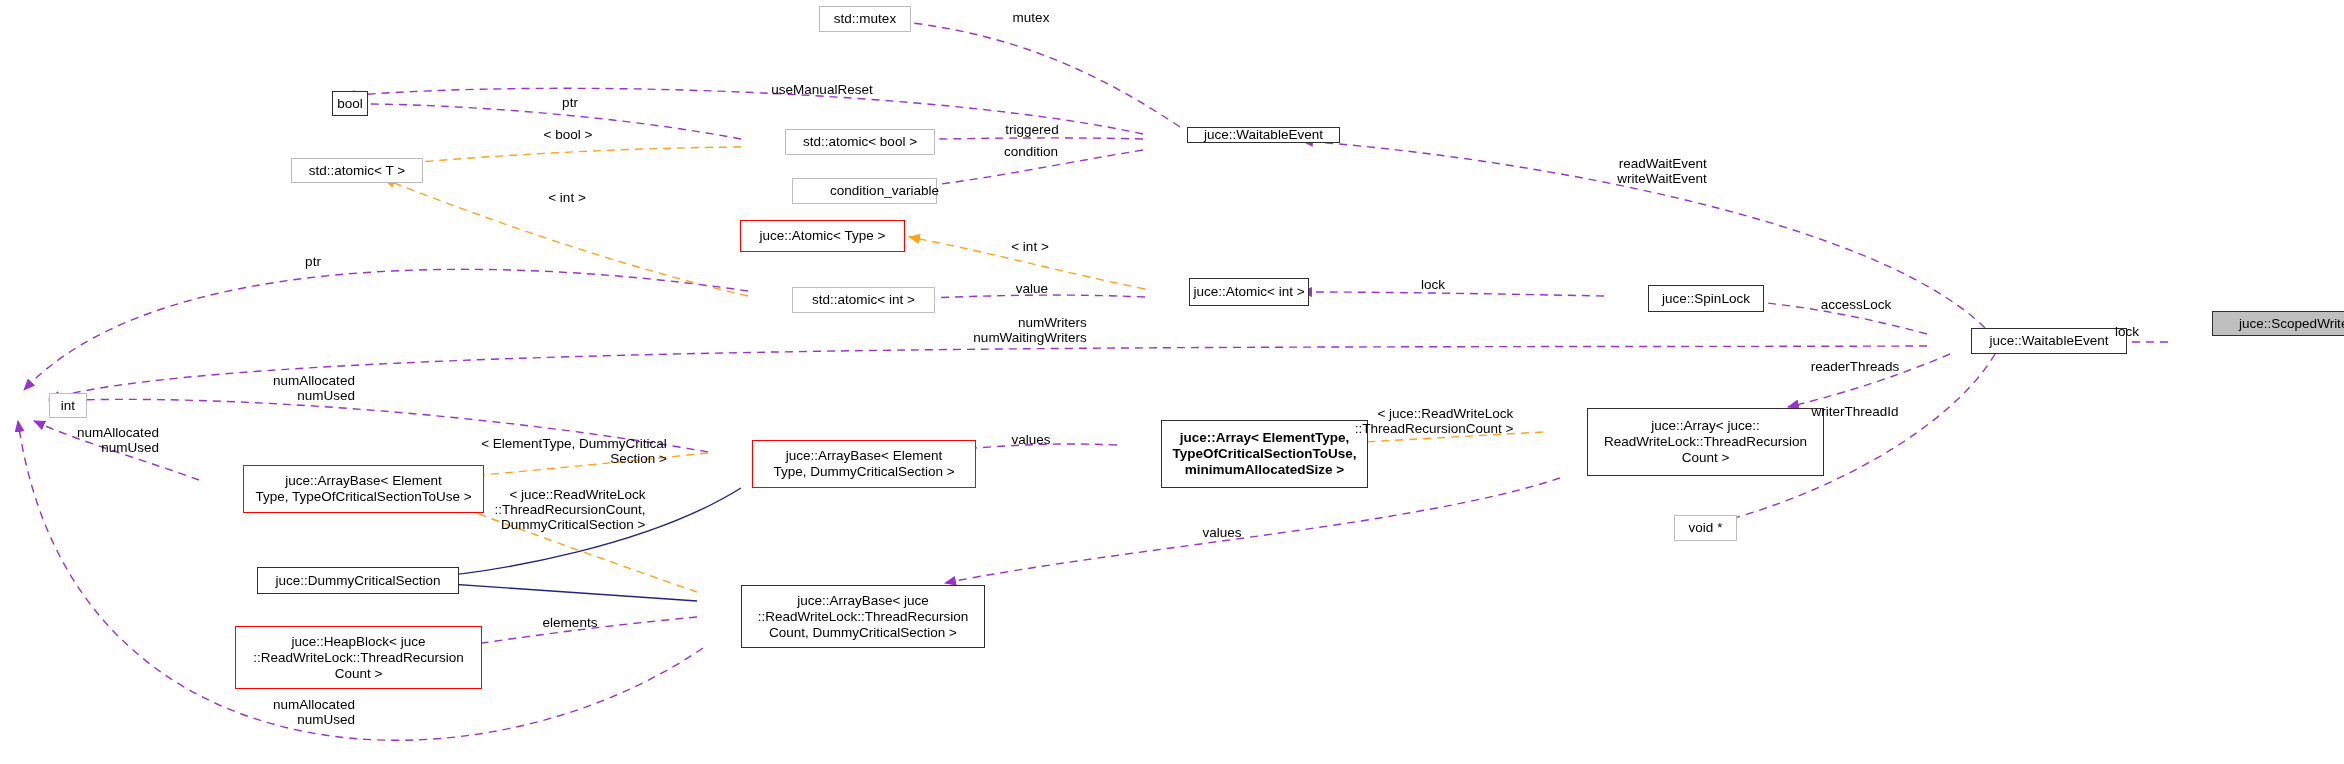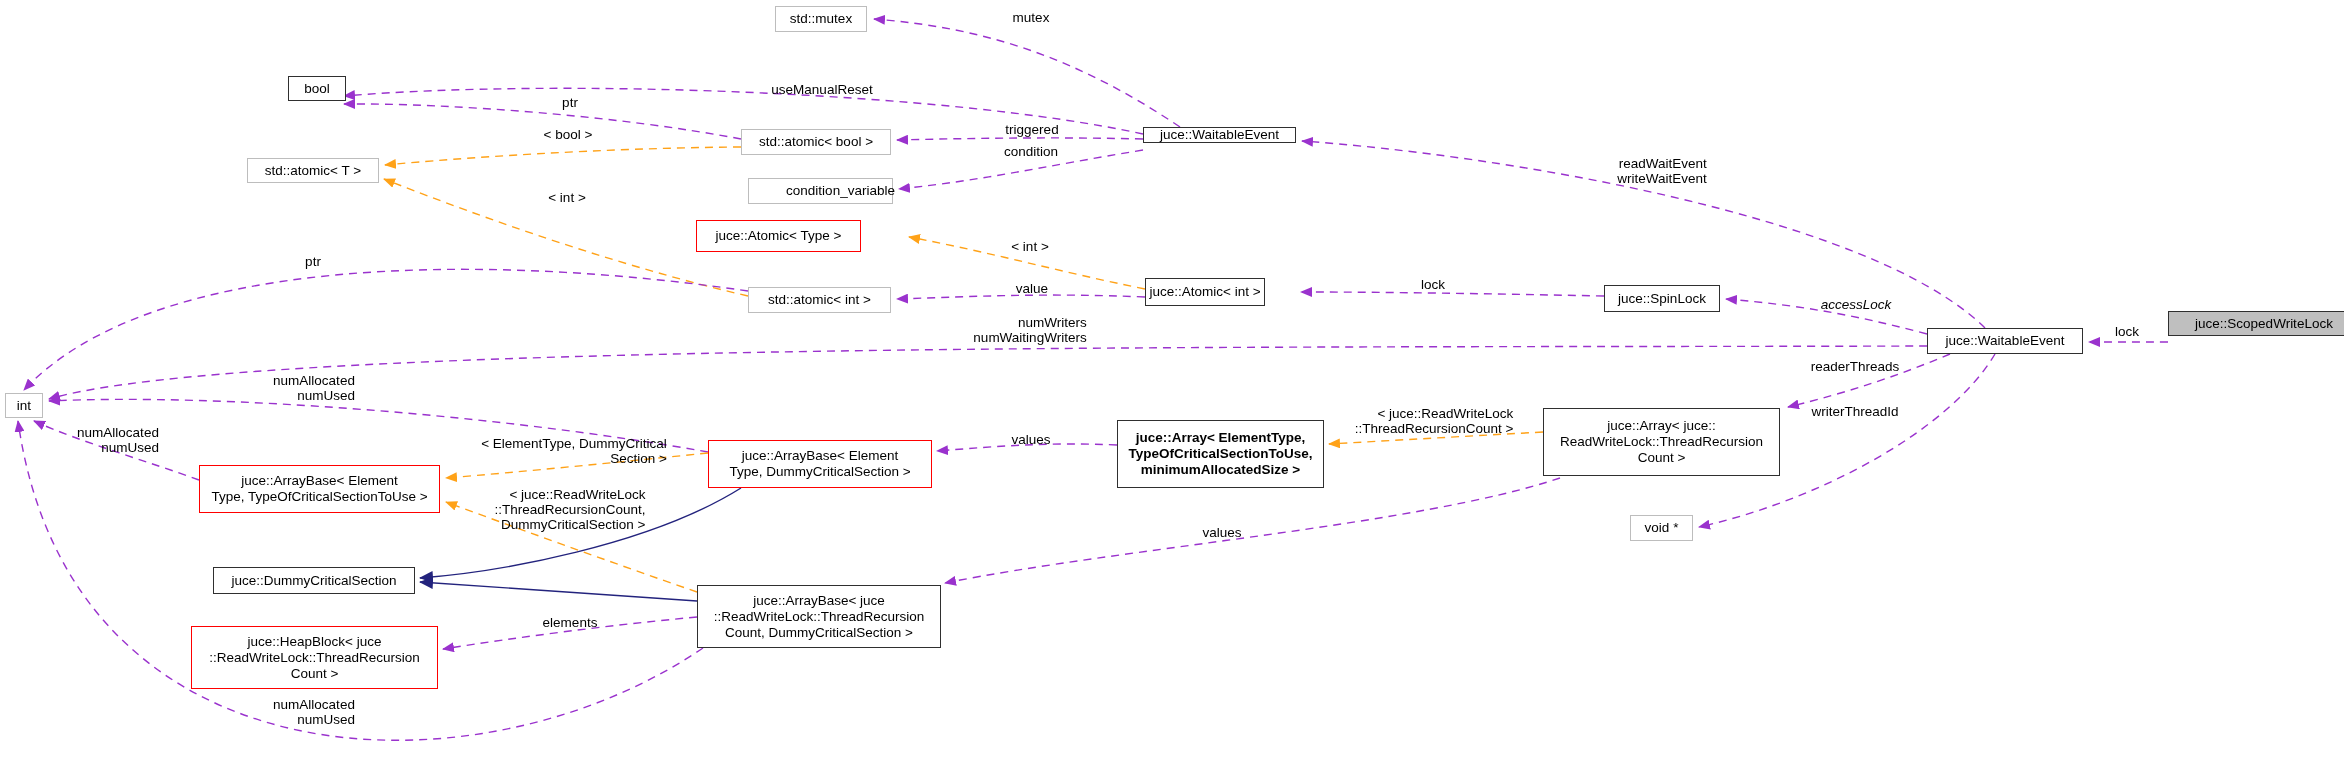--- a/index.html
+++ b/index.html
@@ -2,21 +2,21 @@
 <html><head>
 <meta charset="utf-8">
 <style>
   html,body{margin:0;padding:0;background:#ffffff;}
   #diagram{position:relative;width:2344px;height:764px;background:#ffffff;overflow:hidden;
            font-family:"Liberation Sans",sans-serif;}
   #edges{position:absolute;left:0;top:0;width:2344px;height:764px;}
   .node{position:absolute;background:#ffffff;border:1px solid #2f2f2f;box-sizing:border-box;
         display:flex;flex-direction:column;align-items:center;justify-content:center;
         font-size:13.5px;line-height:16px;color:#000;text-align:right;white-space:nowrap;
-        padding:1px 4px;}
+        padding:1px 4px;margin-left:44px;}
   .node.gray{border-color:#bdbdbd;}
   .node.black{border-color:#2f2f2f;}
   .node.red{border-color:#ff0000;border-width:1.5px;}
   .node.selected{background:#bfbfbf;}
   .elabel{position:absolute;transform:translate(-50%,-50%);font-size:13.5px;line-height:15px;
           color:#000;text-align:right;white-space:nowrap;}
 </style>
 </head>
 <body>
 
@@ -58,21 +58,21 @@
       <path d="M741,488 C650,545 500,572 420,578" fill="none" stroke="#23237d" stroke-width="1.4" marker-end="url(#arrow-inheritance)"></path>
       <path d="M697,601 C580,593 490,587 420,582" fill="none" stroke="#23237d" stroke-width="1.4" marker-end="url(#arrow-inheritance)"></path>
       <path d="M697,617 C610,625 520,637 443,649" fill="none" stroke="#9a32cd" stroke-width="1.4" stroke-dasharray="8,6" marker-end="url(#arrow-usage)"></path>
       <path d="M703,648 C480,800 70,790 18,421" fill="none" stroke="#9a32cd" stroke-width="1.4" stroke-dasharray="8,6" marker-end="url(#arrow-usage)"></path>
       <path d="M708,453 C620,462 520,472 446,478" fill="none" stroke="#ffa218" stroke-width="1.4" stroke-dasharray="8,6" marker-end="url(#arrow-template)"></path>
       <path d="M697,592 C610,562 500,522 446,502" fill="none" stroke="#ffa218" stroke-width="1.4" stroke-dasharray="8,6" marker-end="url(#arrow-template)"></path>
     </svg>
 <div class="node gray" style="left: 775px; top: 6px; width: 92px; height: 26px;">
       <div>std::mutex</div>
     </div>
-    <div class="node black" style="left: 288px; top: 76px; width: 58px; height: 25px;">
+    <div class="node black" style="left: 288px; top: 91px; width: 36px; height: 25px;">
       <div>bool</div>
     </div>
     <div class="node gray" style="left: 247px; top: 158px; width: 132px; height: 25px;">
       <div>std::atomic&lt; T &gt;</div>
     </div>
     <div class="node gray" style="left: 741px; top: 129px; width: 150px; height: 26px;">
       <div>std::atomic&lt; bool &gt;</div>
     </div>
     <div class="node gray" style="left: 748px; top: 178px; width: 145px; height: 26px; padding-left: 44px;">
       <div>condition_variable</div>
@@ -162,21 +162,21 @@
     </div>
     <div class="elabel" style="left: 1030px; top: 246px;">
       <div>&lt; int &gt;</div>
     </div>
     <div class="elabel" style="left: 1032px; top: 288px;">
       <div>value</div>
     </div>
     <div class="elabel" style="left: 1433px; top: 284px;">
       <div>lock</div>
     </div>
-    <div class="elabel" style="left: 1856px; top: 304px; font-style: italic;">
+    <div class="elabel" style="left: 1856px; top: 304px;">
       <div>accessLock</div>
     </div>
     <div class="elabel" style="left: 1030px; top: 330px;">
       <div>numWriters</div>
       <div>numWaitingWriters</div>
     </div>
     <div class="elabel" style="left: 2127px; top: 331px;">
       <div>lock</div>
     </div>
     <div class="elabel" style="left: 313px; top: 261px;">

